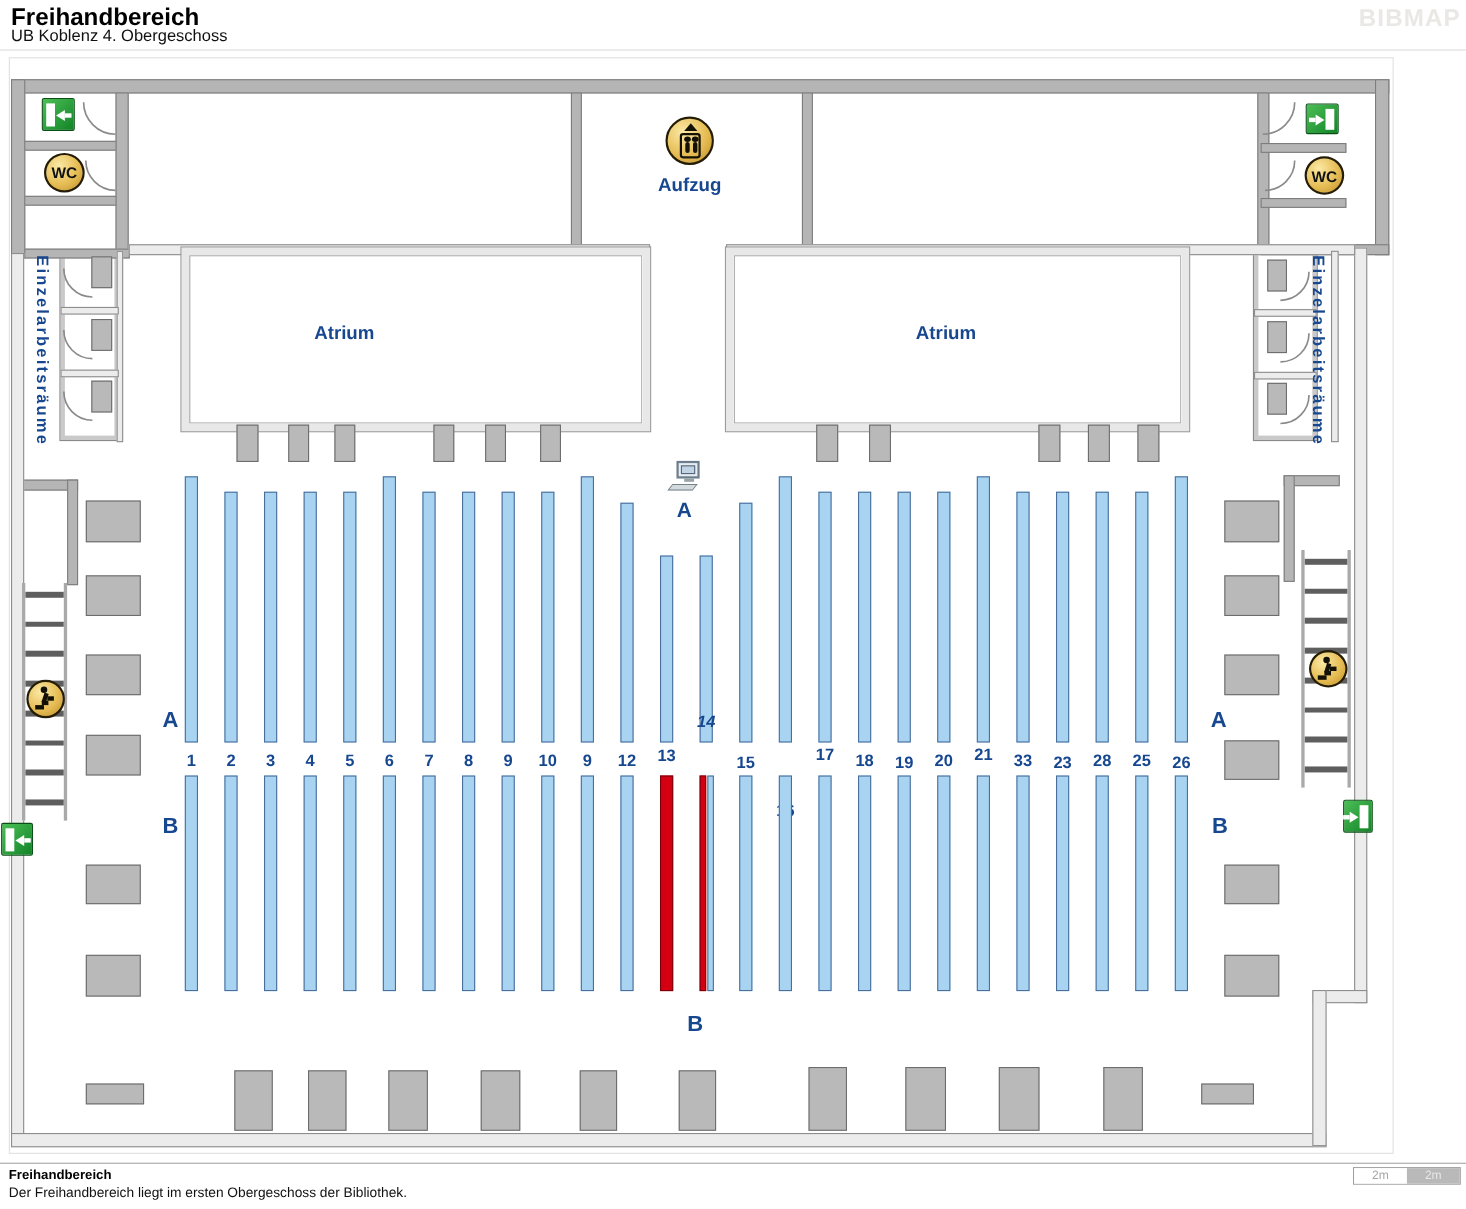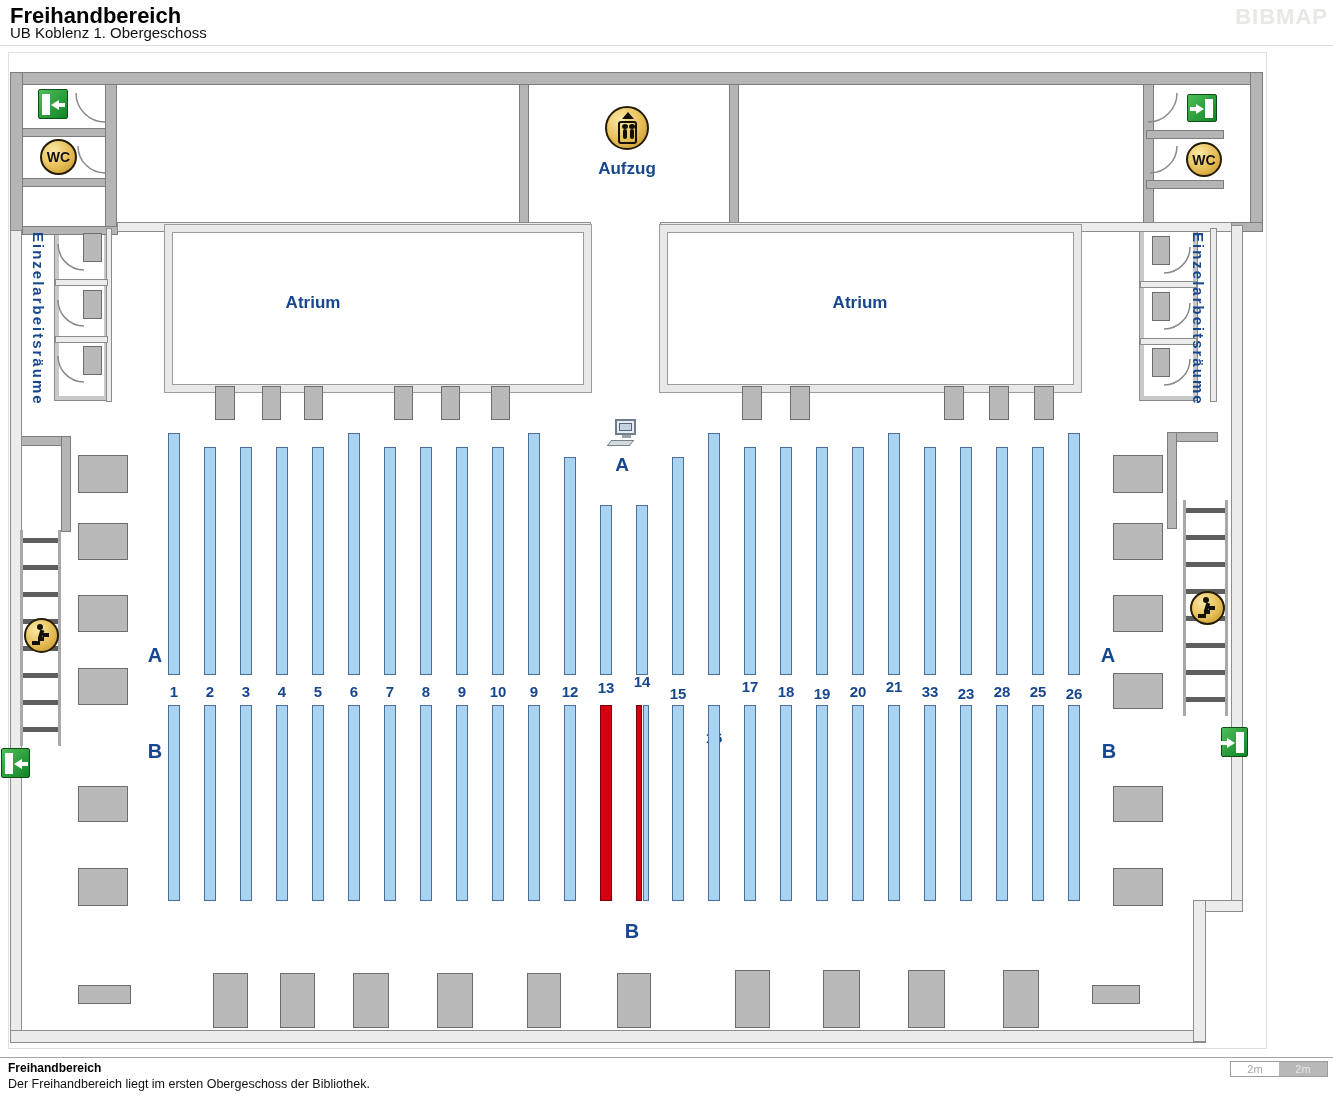--- a/index.html
+++ b/index.html
@@ -49,21 +49,21 @@
   .footer-text{position:absolute;left:8px;top:1077px;font-size:12.5px;color:#111;}
   .scalebar{position:absolute;left:1230px;top:1061px;width:96px;height:14px;border:1px solid #9d9d9d;display:flex;box-sizing:content-box;}
   .scale-cell{flex:1;display:flex;align-items:center;justify-content:center;font-size:11px;}
   .scale-cell.c0{background:#fff;color:#a5a5a5;}
   .scale-cell.c1{background:#b9b9b9;color:#e6e6e6;}
 </style>
 </head>
 <body>
 
 <div class="page-title">Freihandbereich</div>
-<div class="page-subtitle">UB Koblenz 1. Obergeschoss</div>
+<div class="page-subtitle">UB Koblenz 4. Obergeschoss</div>
 <div class="brand">BIBMAP</div>
 <div class="header-rule"></div>
 
 <div class="map-frame"></div>
 <div id="map-layer">
     <div class="room-outline" style="position: absolute; left: 55px; top: 228px; width: 53px; height: 172px;"></div>
     <div class="room-outline" style="position: absolute; left: 1140px; top: 228px; width: 57px; height: 172px;"></div>
     <div class="wall-solid" style="position: absolute; left: 10px; top: 72px; width: 1253px; height: 13px;"></div>
     <div class="wall-solid" style="position: absolute; left: 10px; top: 72px; width: 13px; height: 163px;"></div>
     <div class="wall-solid" style="position: absolute; left: 1250px; top: 72px; width: 13px; height: 160px;"></div>
@@ -161,21 +161,21 @@
     <div class="shelf-num" style="position: absolute; left: 447px; top: 682px; width: 30px; height: 18px;">9</div>
     <div class="shelf" style="position: absolute; left: 492px; top: 447px; width: 12px; height: 228px;"></div>
     <div class="shelf-num" style="position: absolute; left: 483px; top: 682px; width: 30px; height: 18px;">10</div>
     <div class="shelf" style="position: absolute; left: 528px; top: 433px; width: 12px; height: 242px;"></div>
     <div class="shelf-num" style="position: absolute; left: 519px; top: 682px; width: 30px; height: 18px;">9</div>
     <div class="shelf" style="position: absolute; left: 564px; top: 457px; width: 12px; height: 218px;"></div>
     <div class="shelf-num" style="position: absolute; left: 555px; top: 682px; width: 30px; height: 18px;">12</div>
     <div class="shelf" style="position: absolute; left: 600px; top: 505px; width: 12px; height: 170px;"></div>
     <div class="shelf-num" style="position: absolute; left: 591px; top: 678px; width: 30px; height: 18px;">13</div>
     <div class="shelf" style="position: absolute; left: 636px; top: 505px; width: 12px; height: 170px;"></div>
-    <div class="shelf-num" style="position: absolute; left: 627px; top: 672px; width: 30px; height: 18px;">14</div>
+    <div class="shelf-num" style="position: absolute; left: 627px; top: 647px; width: 30px; height: 18px; font-style: italic;">14</div>
     <div class="shelf" style="position: absolute; left: 672px; top: 457px; width: 12px; height: 218px;"></div>
     <div class="shelf-num" style="position: absolute; left: 663px; top: 684px; width: 30px; height: 18px;">15</div>
     <div class="shelf" style="position: absolute; left: 708px; top: 433px; width: 12px; height: 242px;"></div>
     <div class="shelf-num" style="position: absolute; left: 699px; top: 684px; width: 30px; height: 18px; margin-top: 44px;">16</div>
     <div class="shelf" style="position: absolute; left: 744px; top: 447px; width: 12px; height: 228px;"></div>
     <div class="shelf-num" style="position: absolute; left: 735px; top: 677px; width: 30px; height: 18px;">17</div>
     <div class="shelf" style="position: absolute; left: 780px; top: 447px; width: 12px; height: 228px;"></div>
     <div class="shelf-num" style="position: absolute; left: 771px; top: 682px; width: 30px; height: 18px;">18</div>
     <div class="shelf" style="position: absolute; left: 816px; top: 447px; width: 12px; height: 228px;"></div>
     <div class="shelf-num" style="position: absolute; left: 807px; top: 684px; width: 30px; height: 18px;">19</div>

